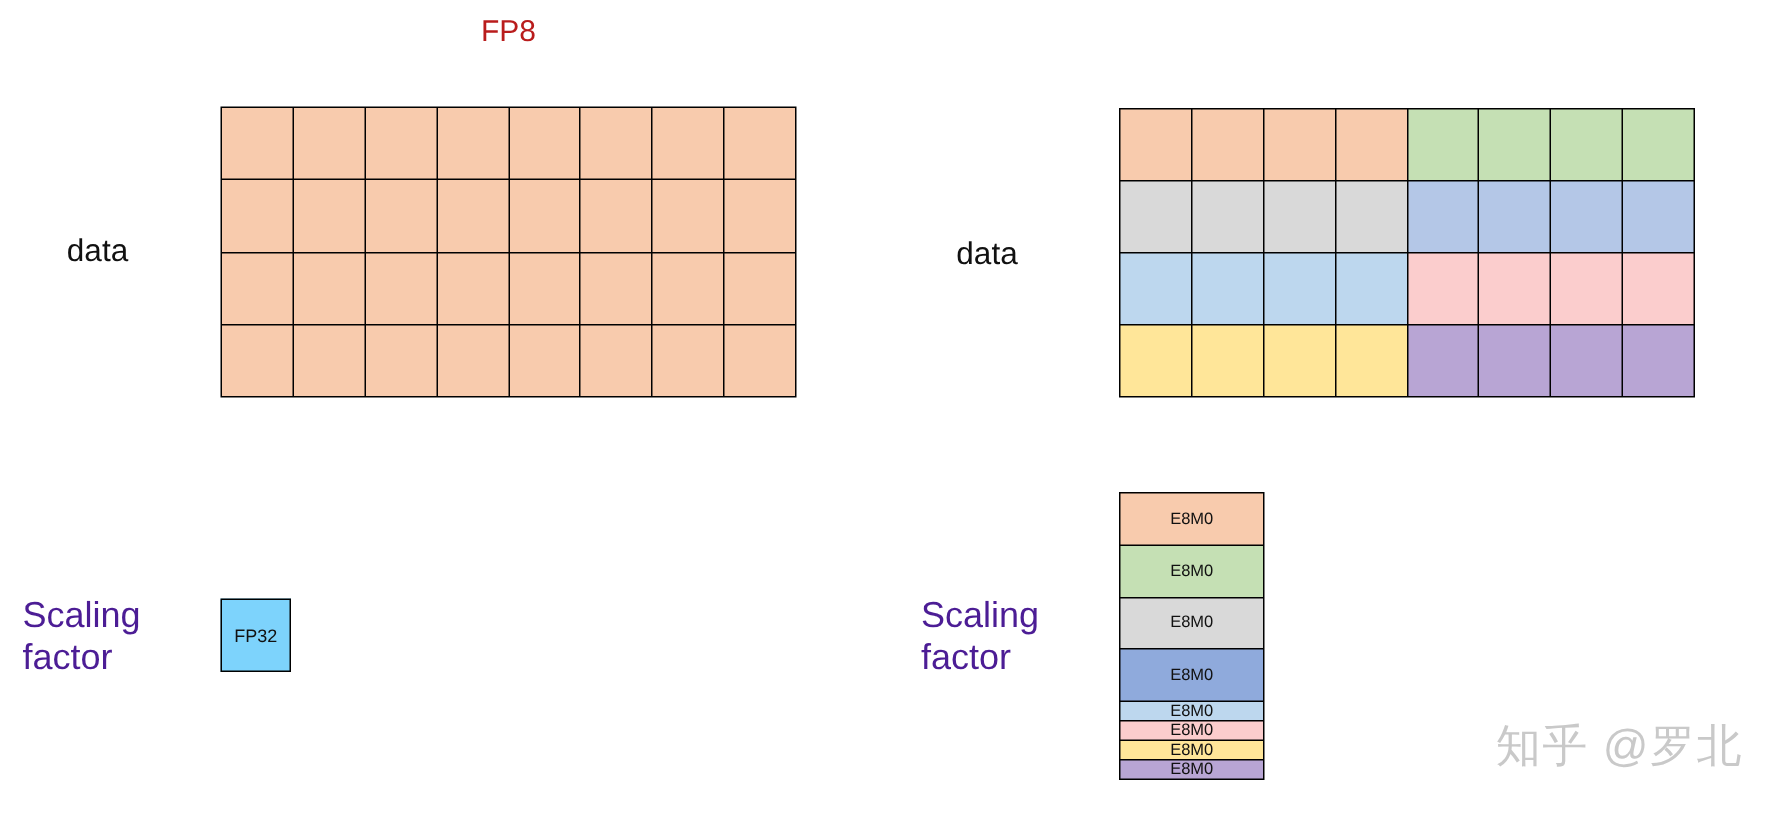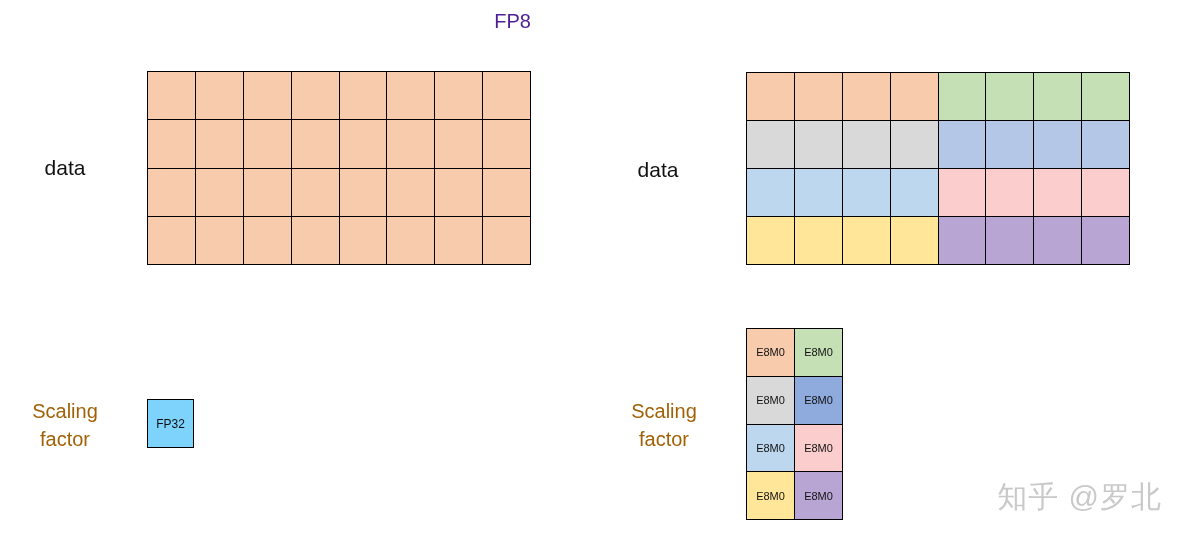--- a/index.html
+++ b/index.html
@@ -13,38 +13,37 @@
     width: 1184px;
     height: 548px;
     background: #ffffff;
     overflow: hidden;
     color: #1a1a1a;
   }
   .panel-title {
     position: absolute;
     top: 10px;
     width: 384px;
-    text-align: right;
+    text-align: center;
     font-size: 20px;
-    color: #4c1d95;
+    color: #b91c1c;
   }
   .side-label {
     position: absolute;
     width: 90px;
     text-align: center;
     font-size: 21px;
     color: #111111;
   }
   .scaling-label {
     position: absolute;
     width: 100px;
-    text-align: center;
-    font-size: 20px;
+    font-size: 24px;
     line-height: 28px;
-    color: #a16207;
+    color: #4c1d95;
   }
   .grid {
     position: absolute;
     display: grid;
     gap: 1px;
     padding: 1px;
     background: #000000;
     box-sizing: border-box;
   }
   #fp8-data-grid {
@@ -55,21 +54,21 @@
   }
   #mxfp8-data-grid {
     left: 746px; top: 72px;
     width: 384px; height: 193px;
     grid-template-columns: repeat(8, 1fr);
     grid-template-rows: repeat(4, 1fr);
   }
   #mxfp8-scaling-grid {
     left: 746px; top: 328px;
     width: 97px; height: 192px;
-    grid-template-columns: repeat(2, 1fr);
+    grid-template-columns: repeat(1, 1fr);
     grid-template-rows: repeat(4, 1fr);
   }
   .cell {
     display: flex;
     align-items: center;
     justify-content: center;
     font-size: 11px;
     color: #111111;
   }
   #fp32-box {

